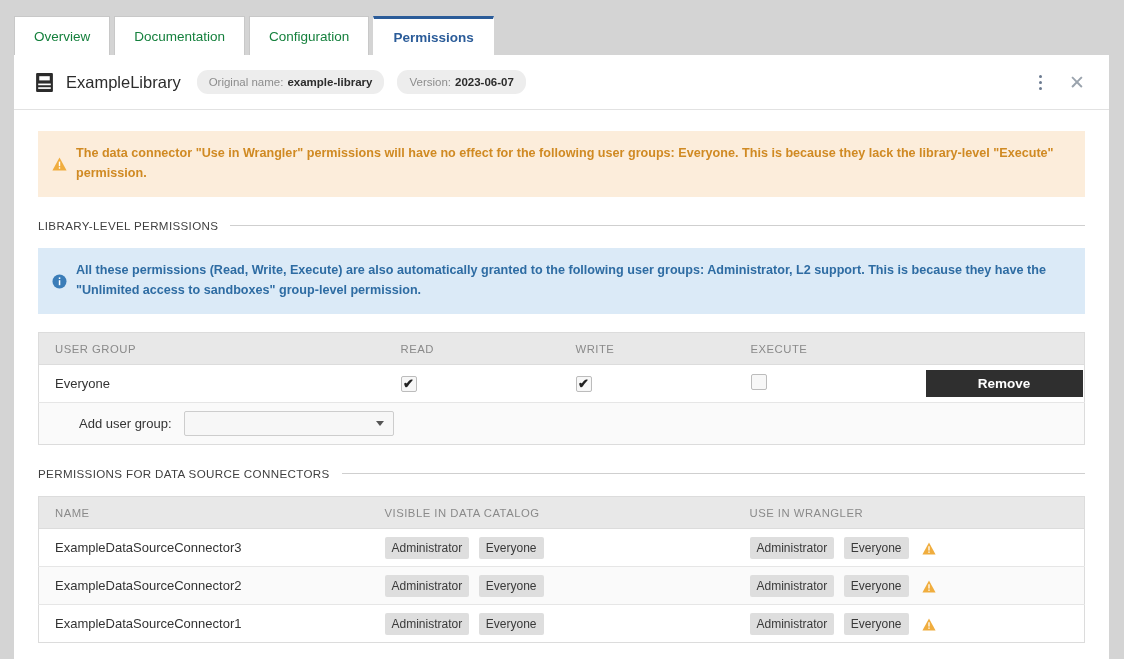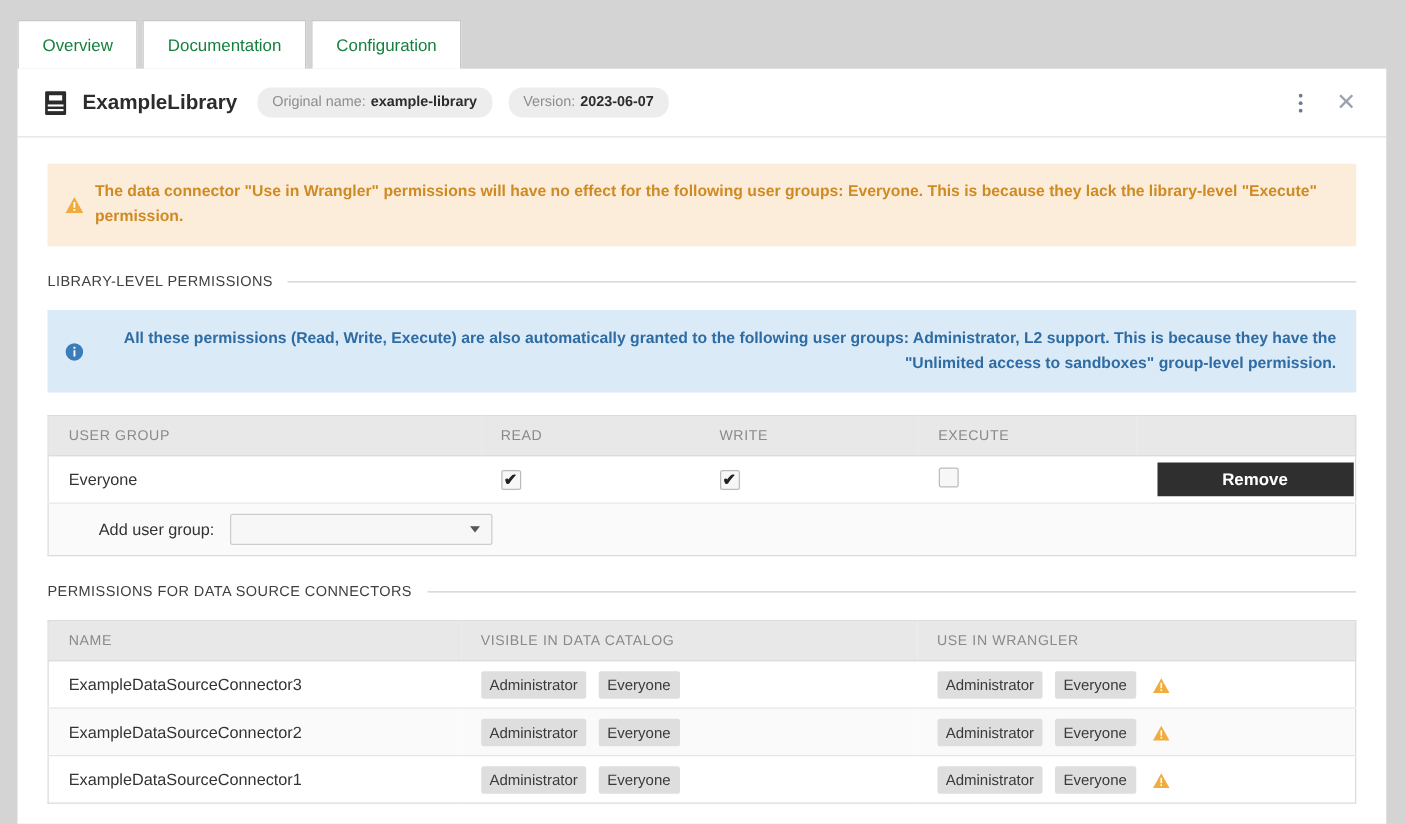--- a/index.html
+++ b/index.html
@@ -62,21 +62,21 @@
     align-items: center;
     padding: 0 18px 0 20px;
   }
   .lib-icon {
     width: 21px; height: 21px;
     margin-right: 11px;
     flex: none;
   }
   .panel-title {
     font-size: 16.5px;
-    font-weight: bold;
+    font-weight: normal;
     color: #2c2c2c;
     margin-right: 16px;
     white-space: nowrap;
   }
   .pill {
     background: #ededed;
     border-radius: 11px;
     height: 21px;
     padding: 12px 12px;
     display: inline-flex;
@@ -239,20 +239,23 @@
 <div class="tabstrip">
   <div class="tab">
     <span>Overview</span>
   </div>
   <div class="tab">
     <span>Documentation</span>
   </div>
   <div class="tab">
     <span>Configuration</span>
   </div>
+  <div class="tab active">
+    <span>Permissions</span>
+  </div>
 </div>
 
 <div class="panel">
 
   <div class="panel-header">
     <svg class="lib-icon" viewBox="0 0 20 20">
       <rect x="2" y="1" width="16" height="18" rx="1" fill="#2b2b2b"></rect>
       <rect x="5" y="4" width="10" height="4" fill="#ffffff"></rect>
       <rect x="4" y="11" width="12" height="1.6" fill="#ffffff"></rect>
       <rect x="4" y="14.5" width="12" height="1.6" fill="#ffffff"></rect>
@@ -294,21 +297,21 @@
         </svg>
       </div>
       <div class="alert-txt">The data connector "Use in Wrangler" permissions will have no effect for the following user groups: Everyone. This is because they lack the library-level "Execute" permission.</div>
     </div>
 
     <div class="section">
       <div class="section-lbl">LIBRARY-LEVEL PERMISSIONS</div>
       <div class="section-rule"></div>
     </div>
 
-    <div class="alert alert-info" style="margin-top:0;text-align:right;">
+    <div class="alert alert-info" style="margin-top:0;">
       <div class="alert-ico">
         <svg width="15" height="15" viewBox="0 0 15 15">
           <circle cx="7.5" cy="7.5" r="7" fill="#3b7db8"></circle>
           <rect x="6.8" y="6.2" width="1.5" height="5" fill="#ffffff"></rect>
           <rect x="6.8" y="3.4" width="1.5" height="1.6" fill="#ffffff"></rect>
         </svg>
       </div>
       <div class="alert-txt">All these permissions (Read, Write, Execute) are also automatically granted to the following user groups: Administrator, L2 support. This is because they have the "Unlimited access to sandboxes" group-level permission.</div>
     </div>
 

